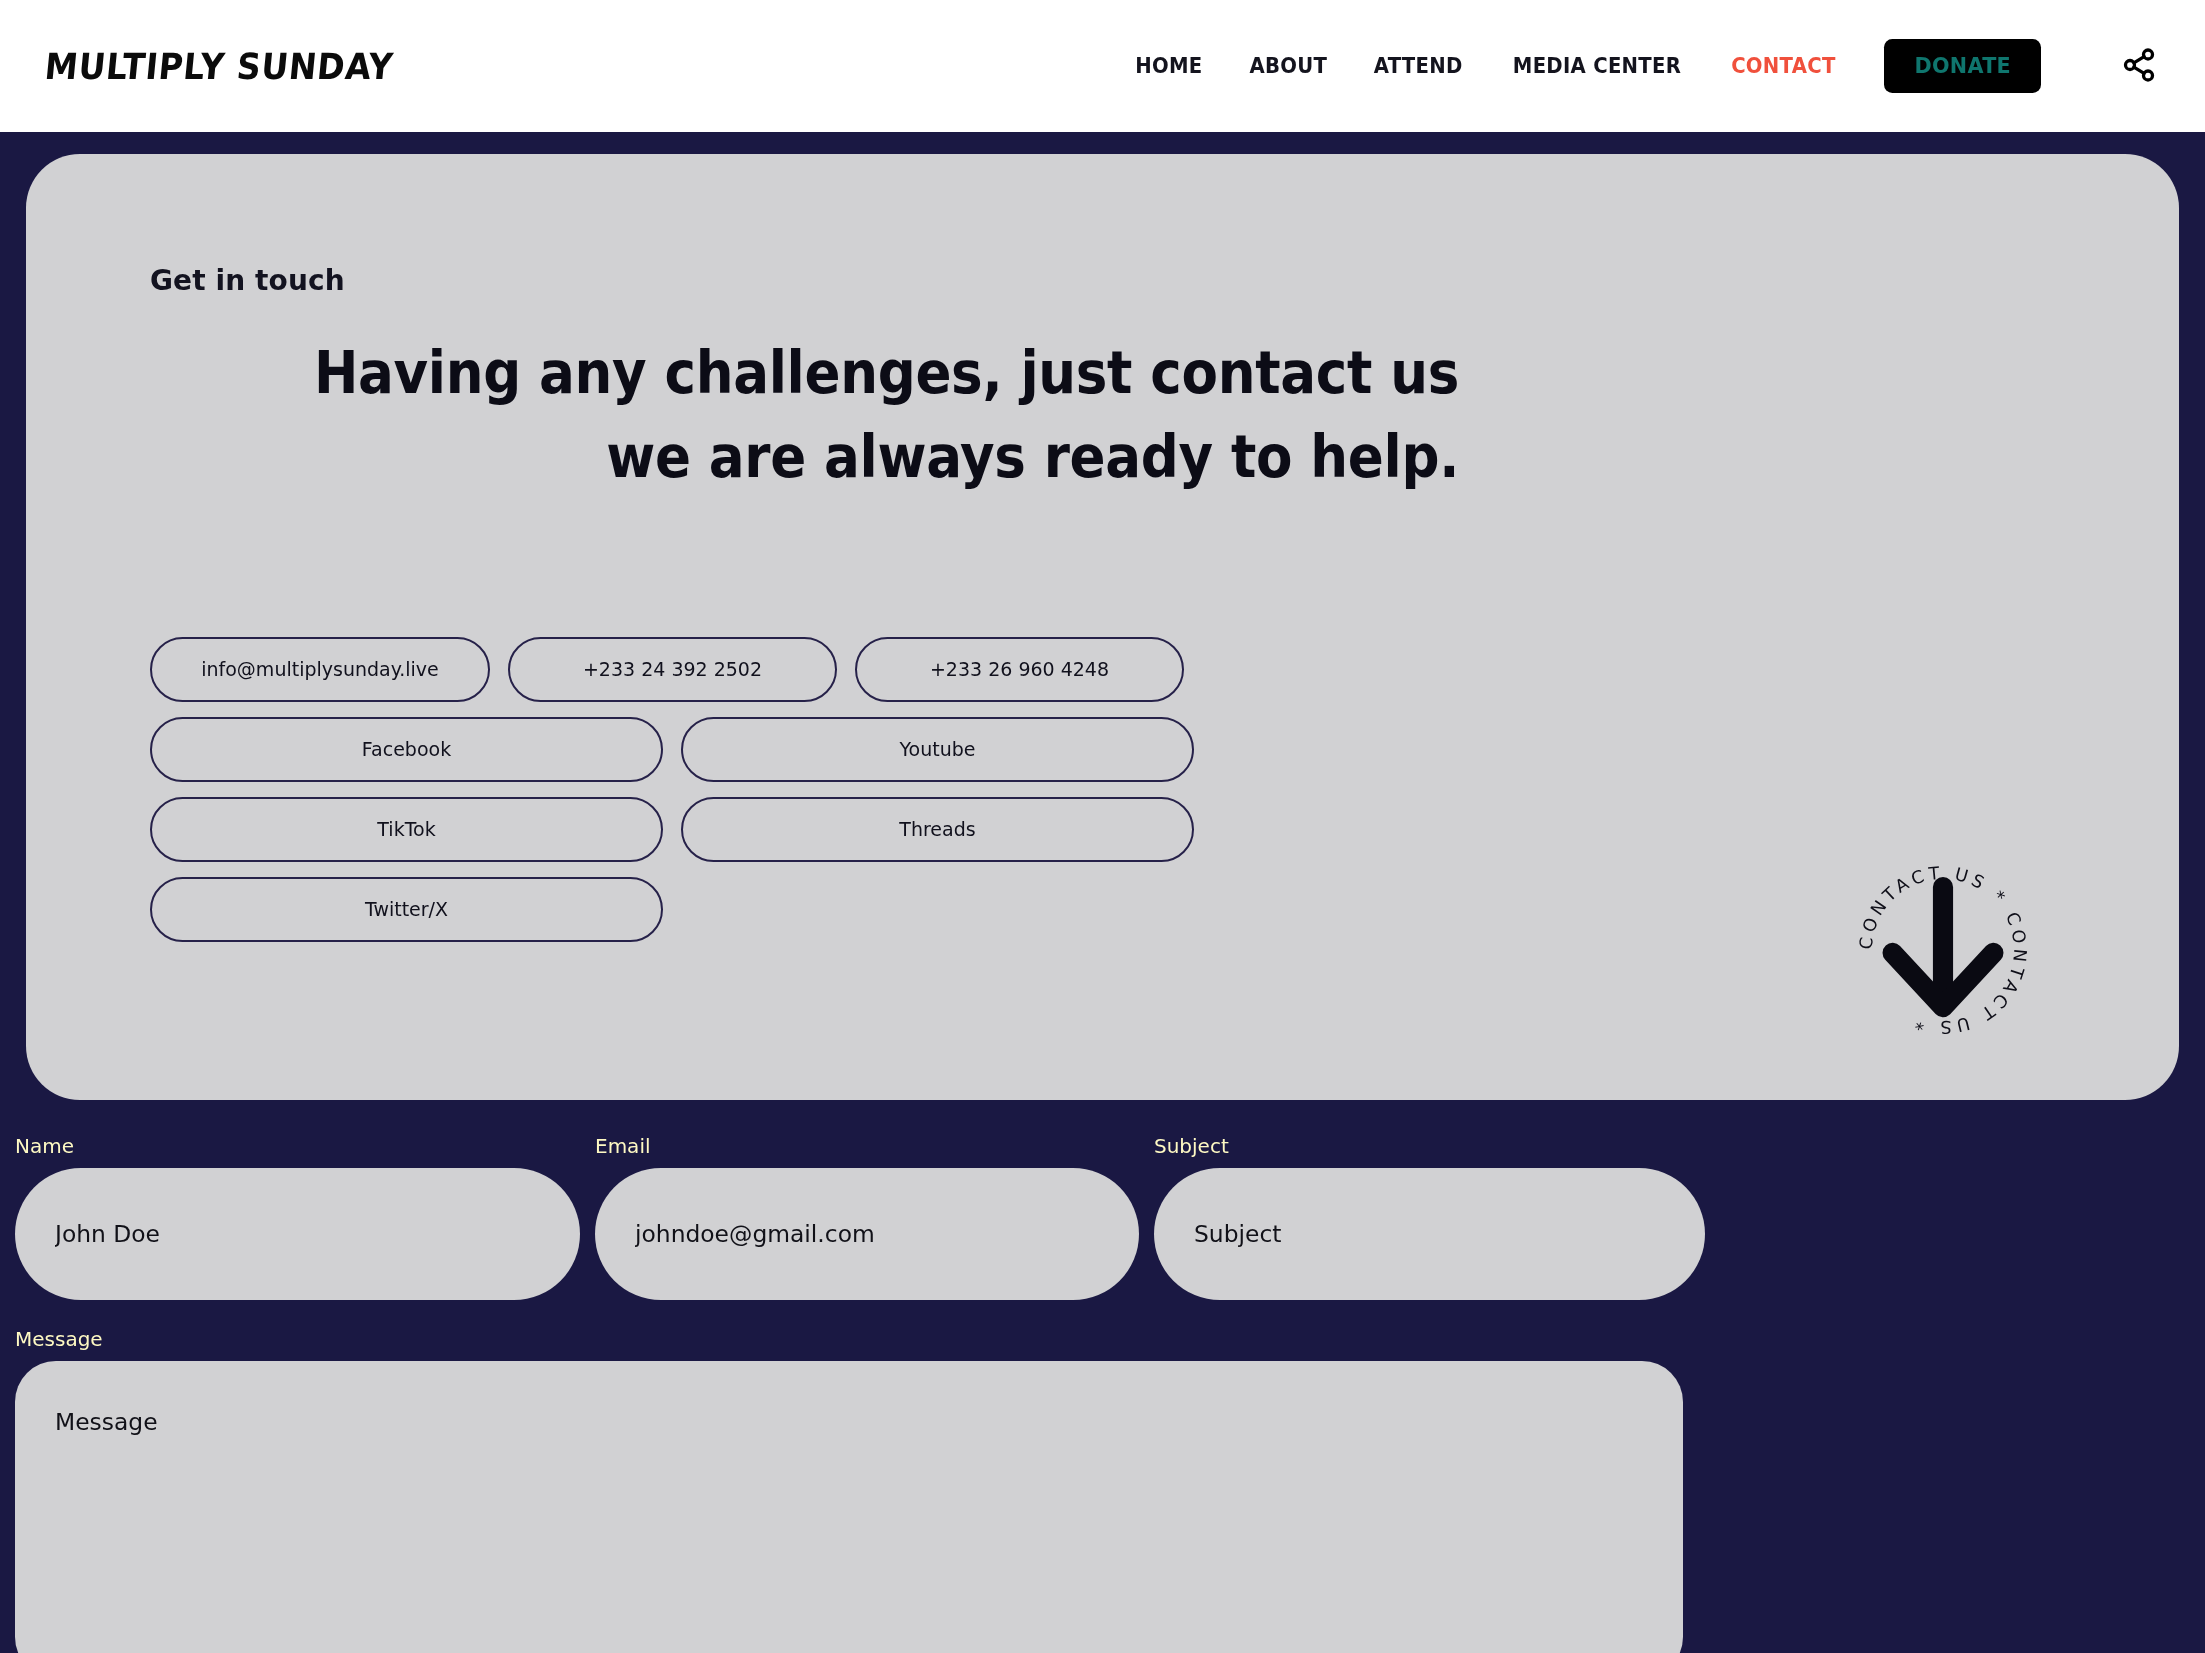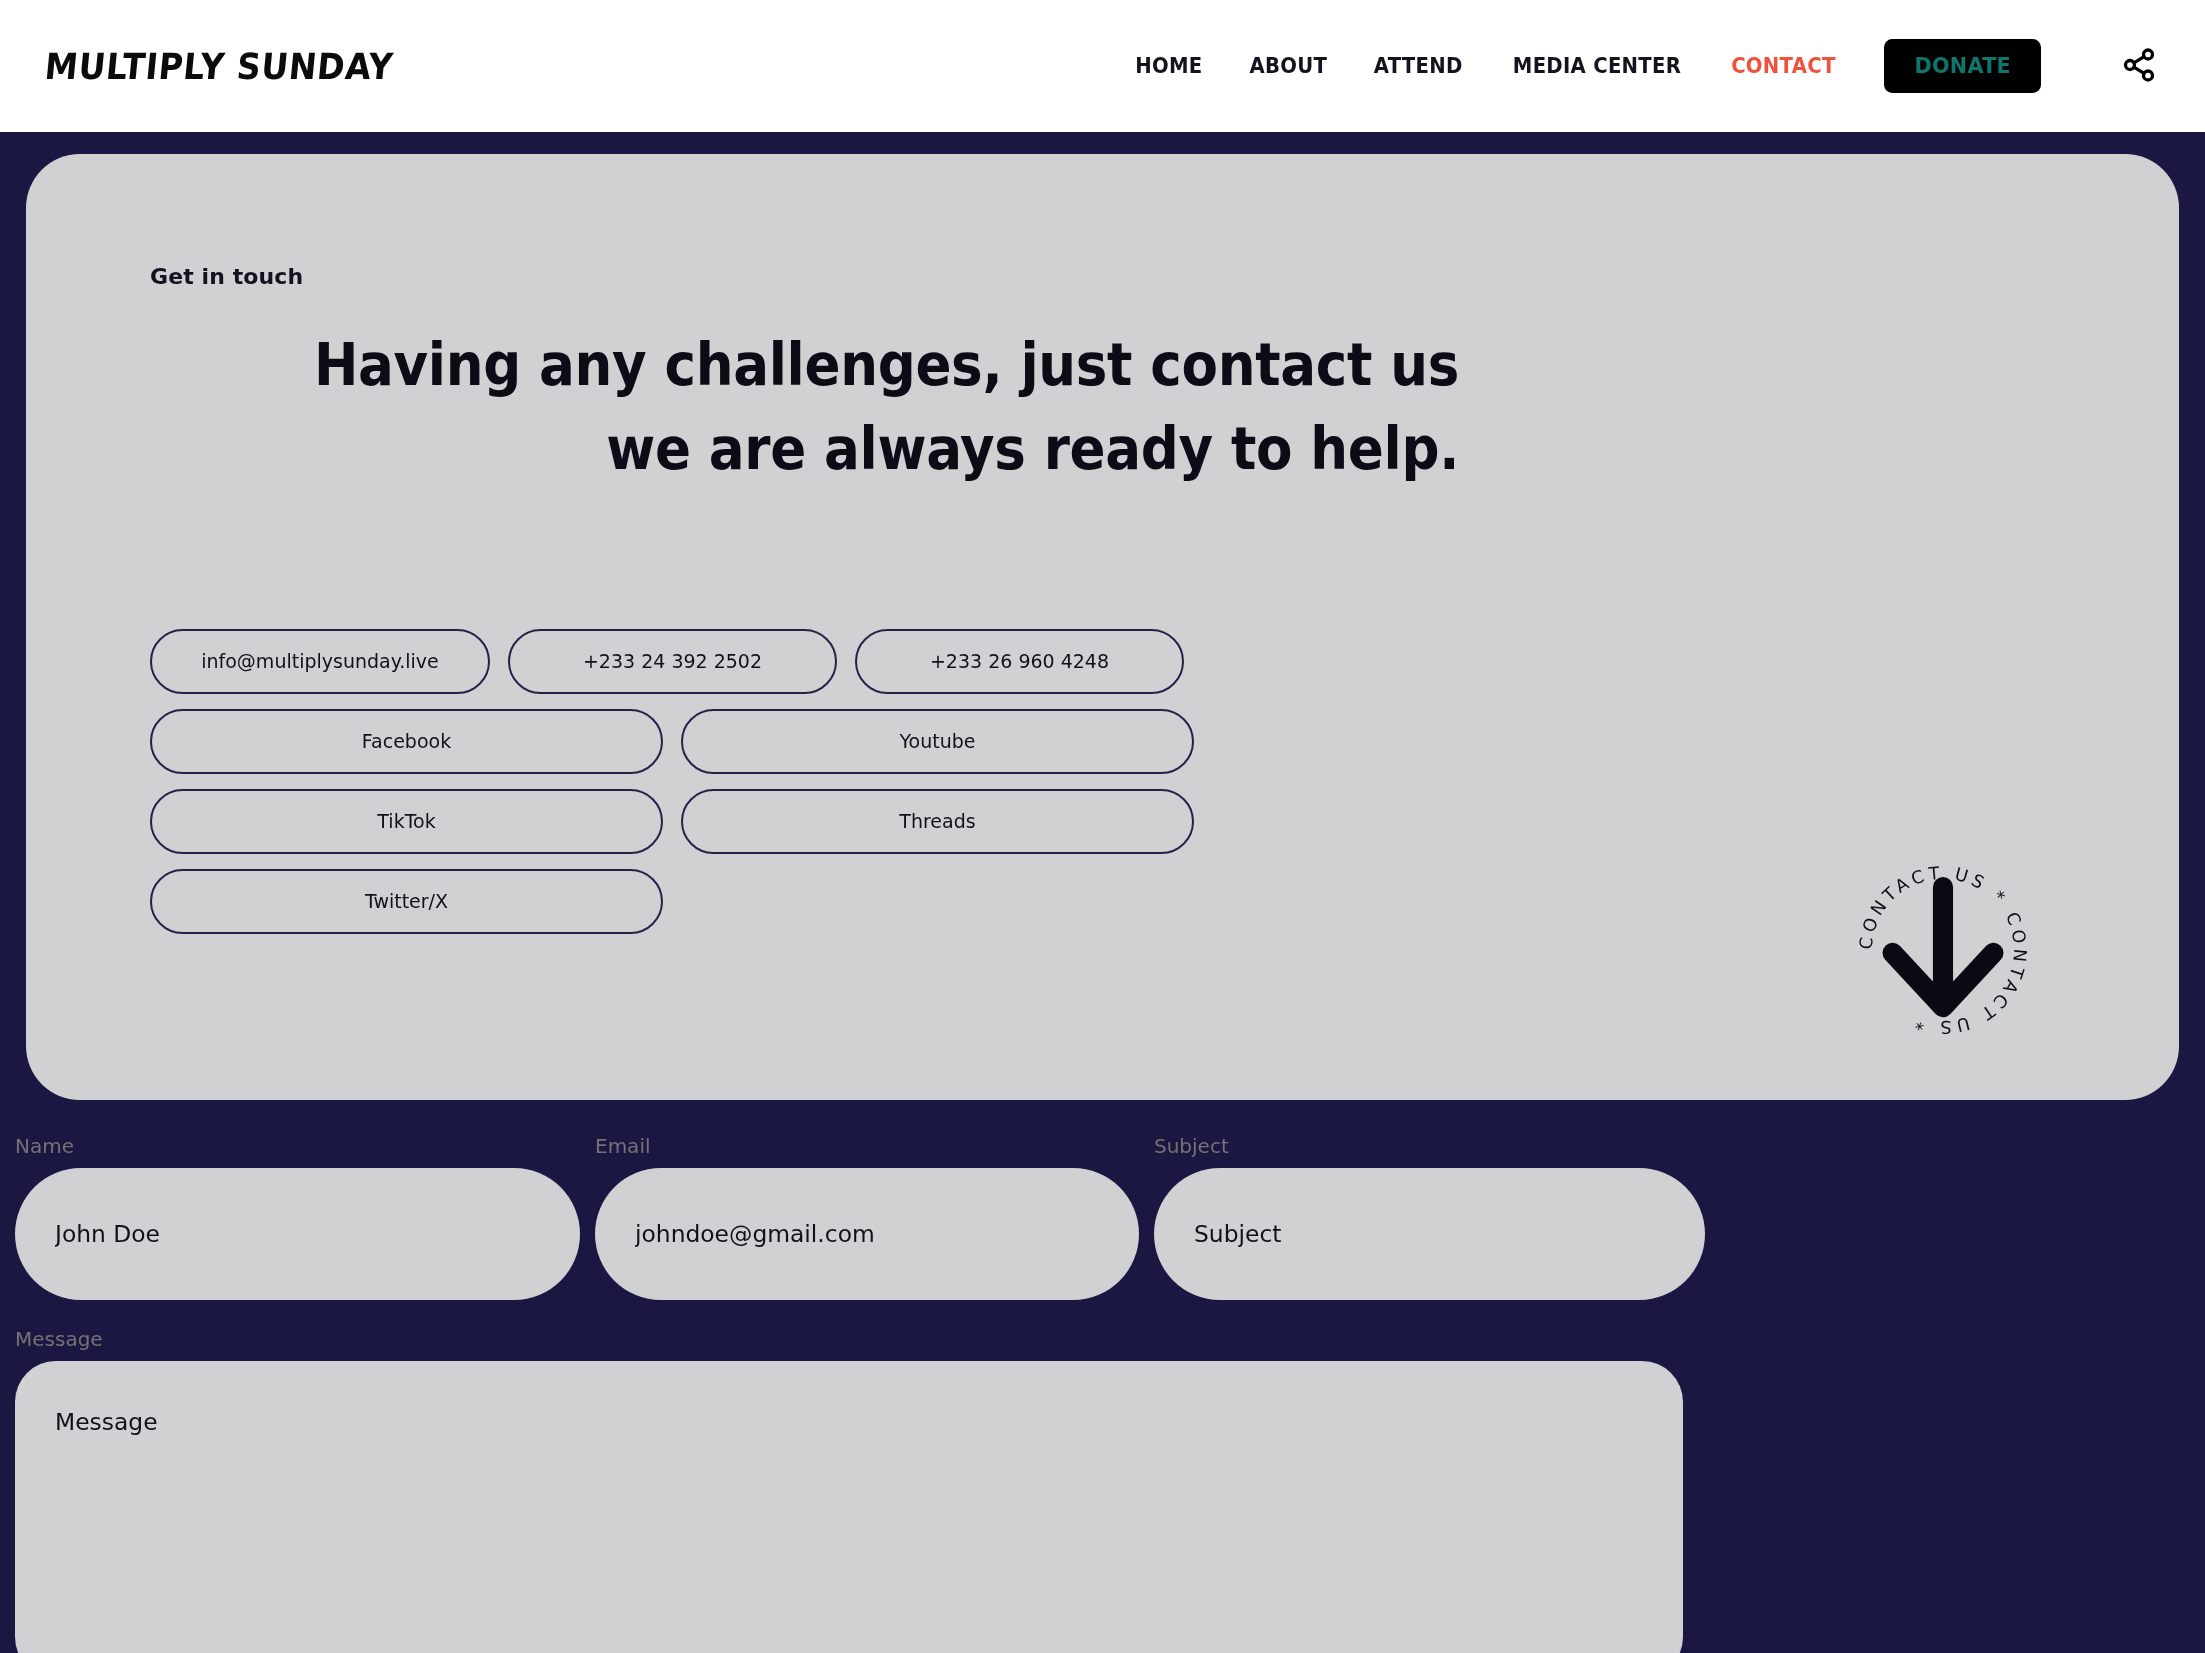--- a/index.html
+++ b/index.html
@@ -95,21 +95,21 @@
     background: #D1D1D3;
     border-radius: 54px;
     height: 946px;
     position: relative;
     padding: 110px 0 0 124px;
     overflow: hidden;
   }
 
   .eyebrow {
     font-family: "DejaVu Sans", sans-serif;
-    font-size: 22px;
+    font-size: 28px;
     font-weight: 700;
     color: #131320;
     letter-spacing: 0.1px;
     margin-bottom: 34px;
   }
 
   .hero-title {
     font-family: "DejaVu Sans Condensed", "DejaVu Sans", sans-serif;
     font-size: 59px;
     font-weight: 700;
@@ -194,21 +194,21 @@
     position: relative;
     background: #1A1843;
     height: 549px;
     padding-top: 34px;
   }
 
   .field-label {
     font-family: "DejaVu Sans", sans-serif;
     font-size: 20px;
     font-weight: 400;
-    color: #737373;
+    color: #fef9c3;
     margin-bottom: 9.6px;
   }
 
   .top-fields {
     display: flex;
     align-items: flex-start;
   }
 
   .field-name  { width: 565px; margin-left: 15px; }
   .field-email { width: 544px; margin-left: 15px; }

